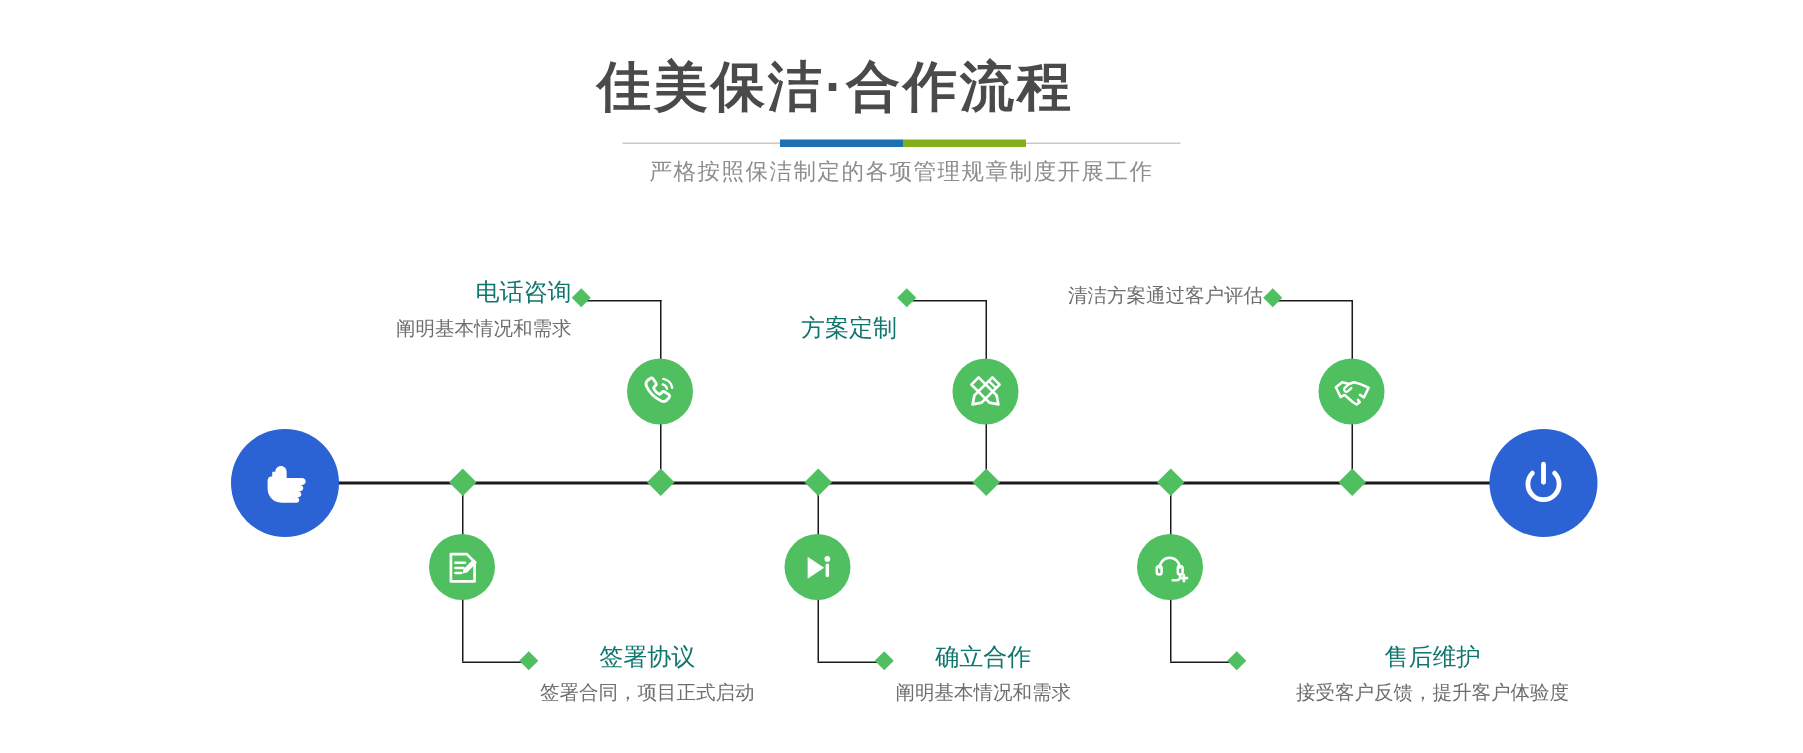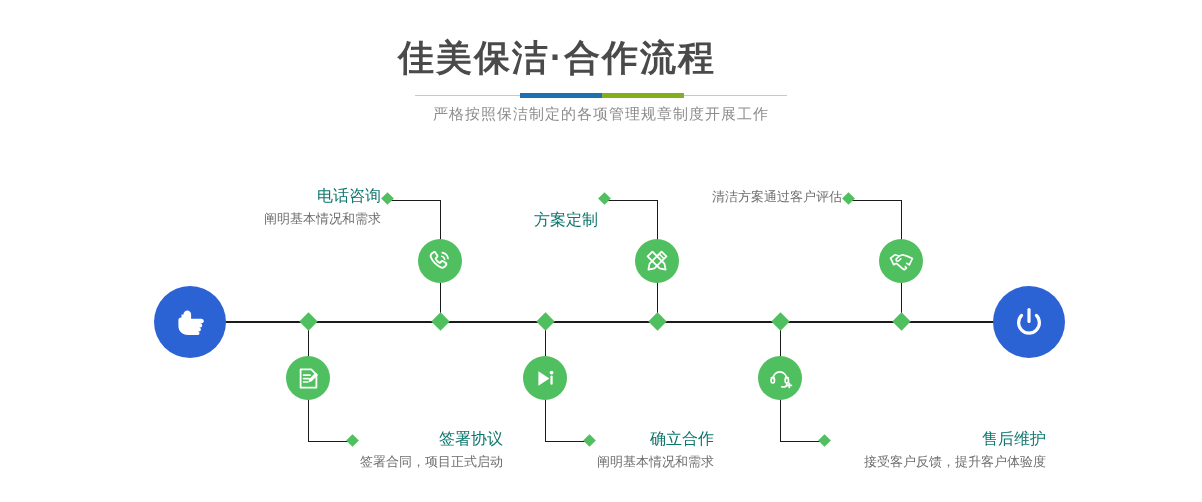--- a/index.html
+++ b/index.html
@@ -46,21 +46,21 @@
     transform:rotate(45deg);z-index:4;
   }
 
   .vline{position:absolute;width:1px;background:#1a1a1a;z-index:1;}
   .hline{position:absolute;height:1px;background:#1a1a1a;z-index:1;}
 
   .lbl{position:absolute;white-space:nowrap;}
   .lbl .t{font-size:16px;color:#0f766e;line-height:22px;}
   .lbl .s{font-size:13px;color:#6e6e6e;line-height:20px;margin-top:2px;}
   .lbl.up{text-align:right;}
-  .lbl.dn{text-align:right;}
+  .lbl.dn{text-align:center;}
 
   svg{display:block;}
 </style>
 </head>
 <body>
 
 <div id="stage">
 
   <div class="title">佳美保洁·合作流程</div>
 

